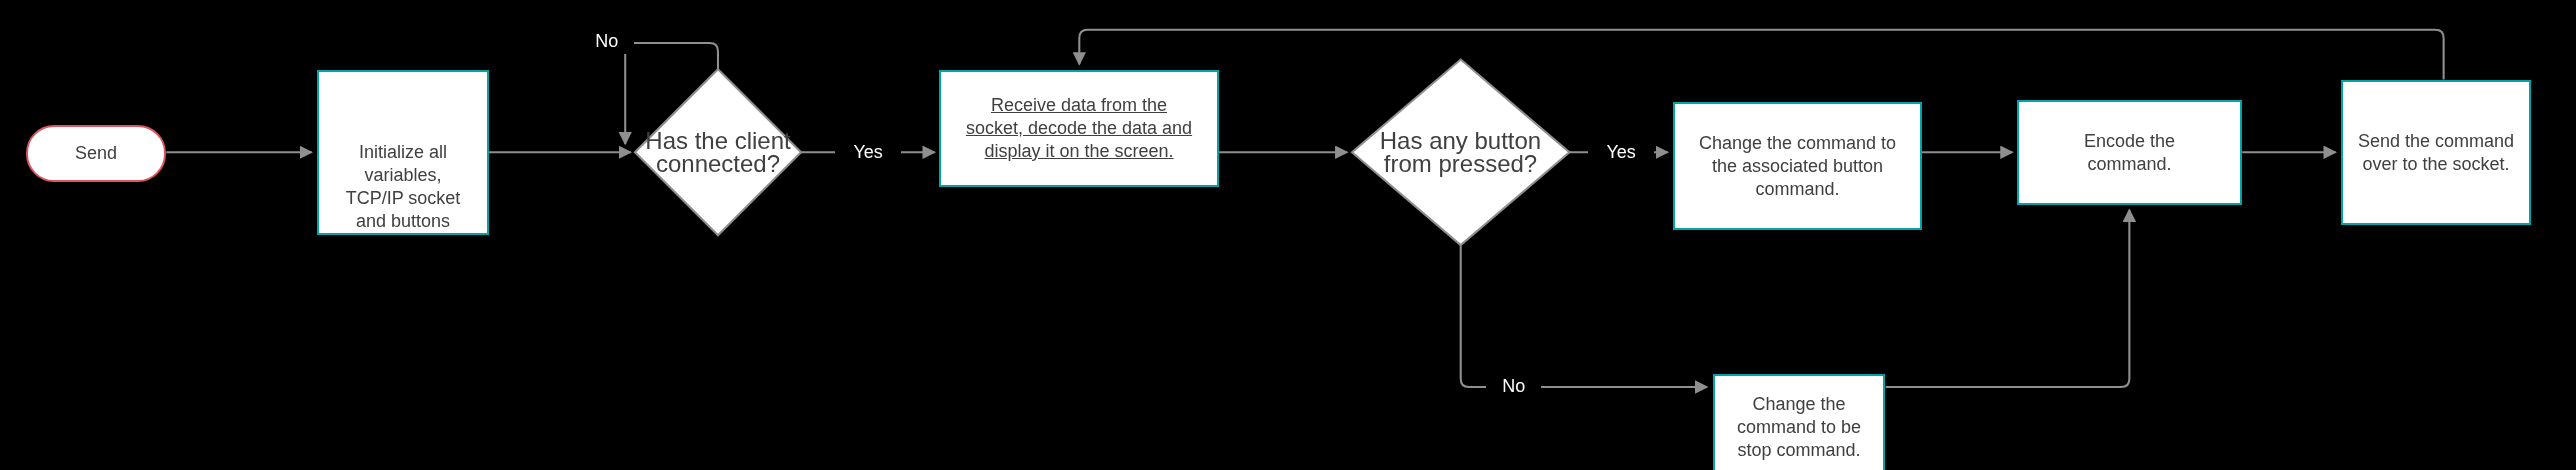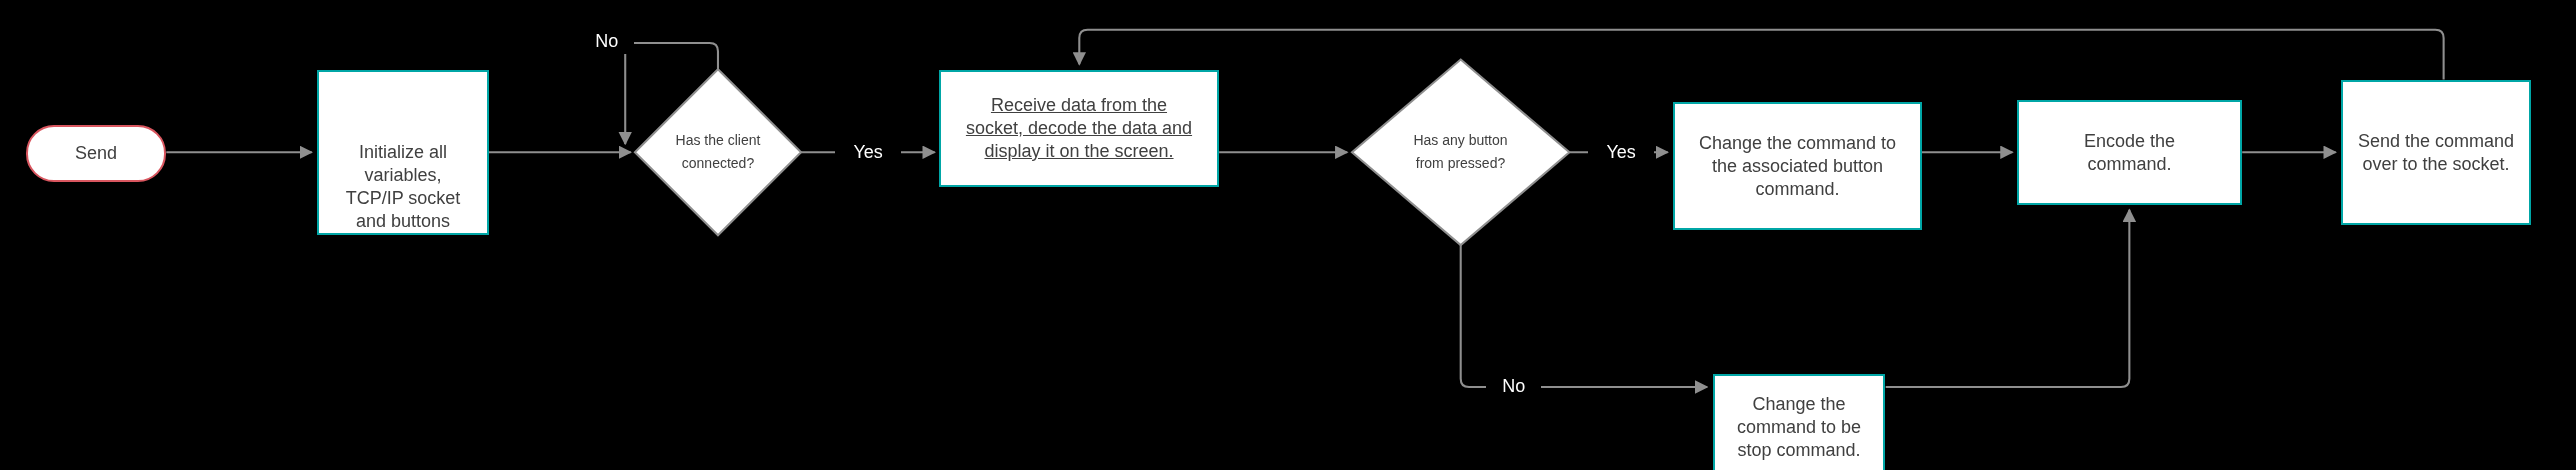--- a/index.html
+++ b/index.html
@@ -37,21 +37,21 @@
     border: 2.8px solid #00a6a6;
   }
   .terminator {
     border: 2.8px solid #d9565f;
     border-radius: 28px;
   }
   .diamond-text {
     position: absolute;
     text-align: center;
     color: #404040;
-    font-size: 14px;
+    font-size: 24px;
     line-height: 23px;
     white-space: pre-line;
     pointer-events: none;
   }
   .edge-label {
     position: absolute;
     text-align: center;
     color: #ffffff;
     background: #000000;
     font-size: 18px;

